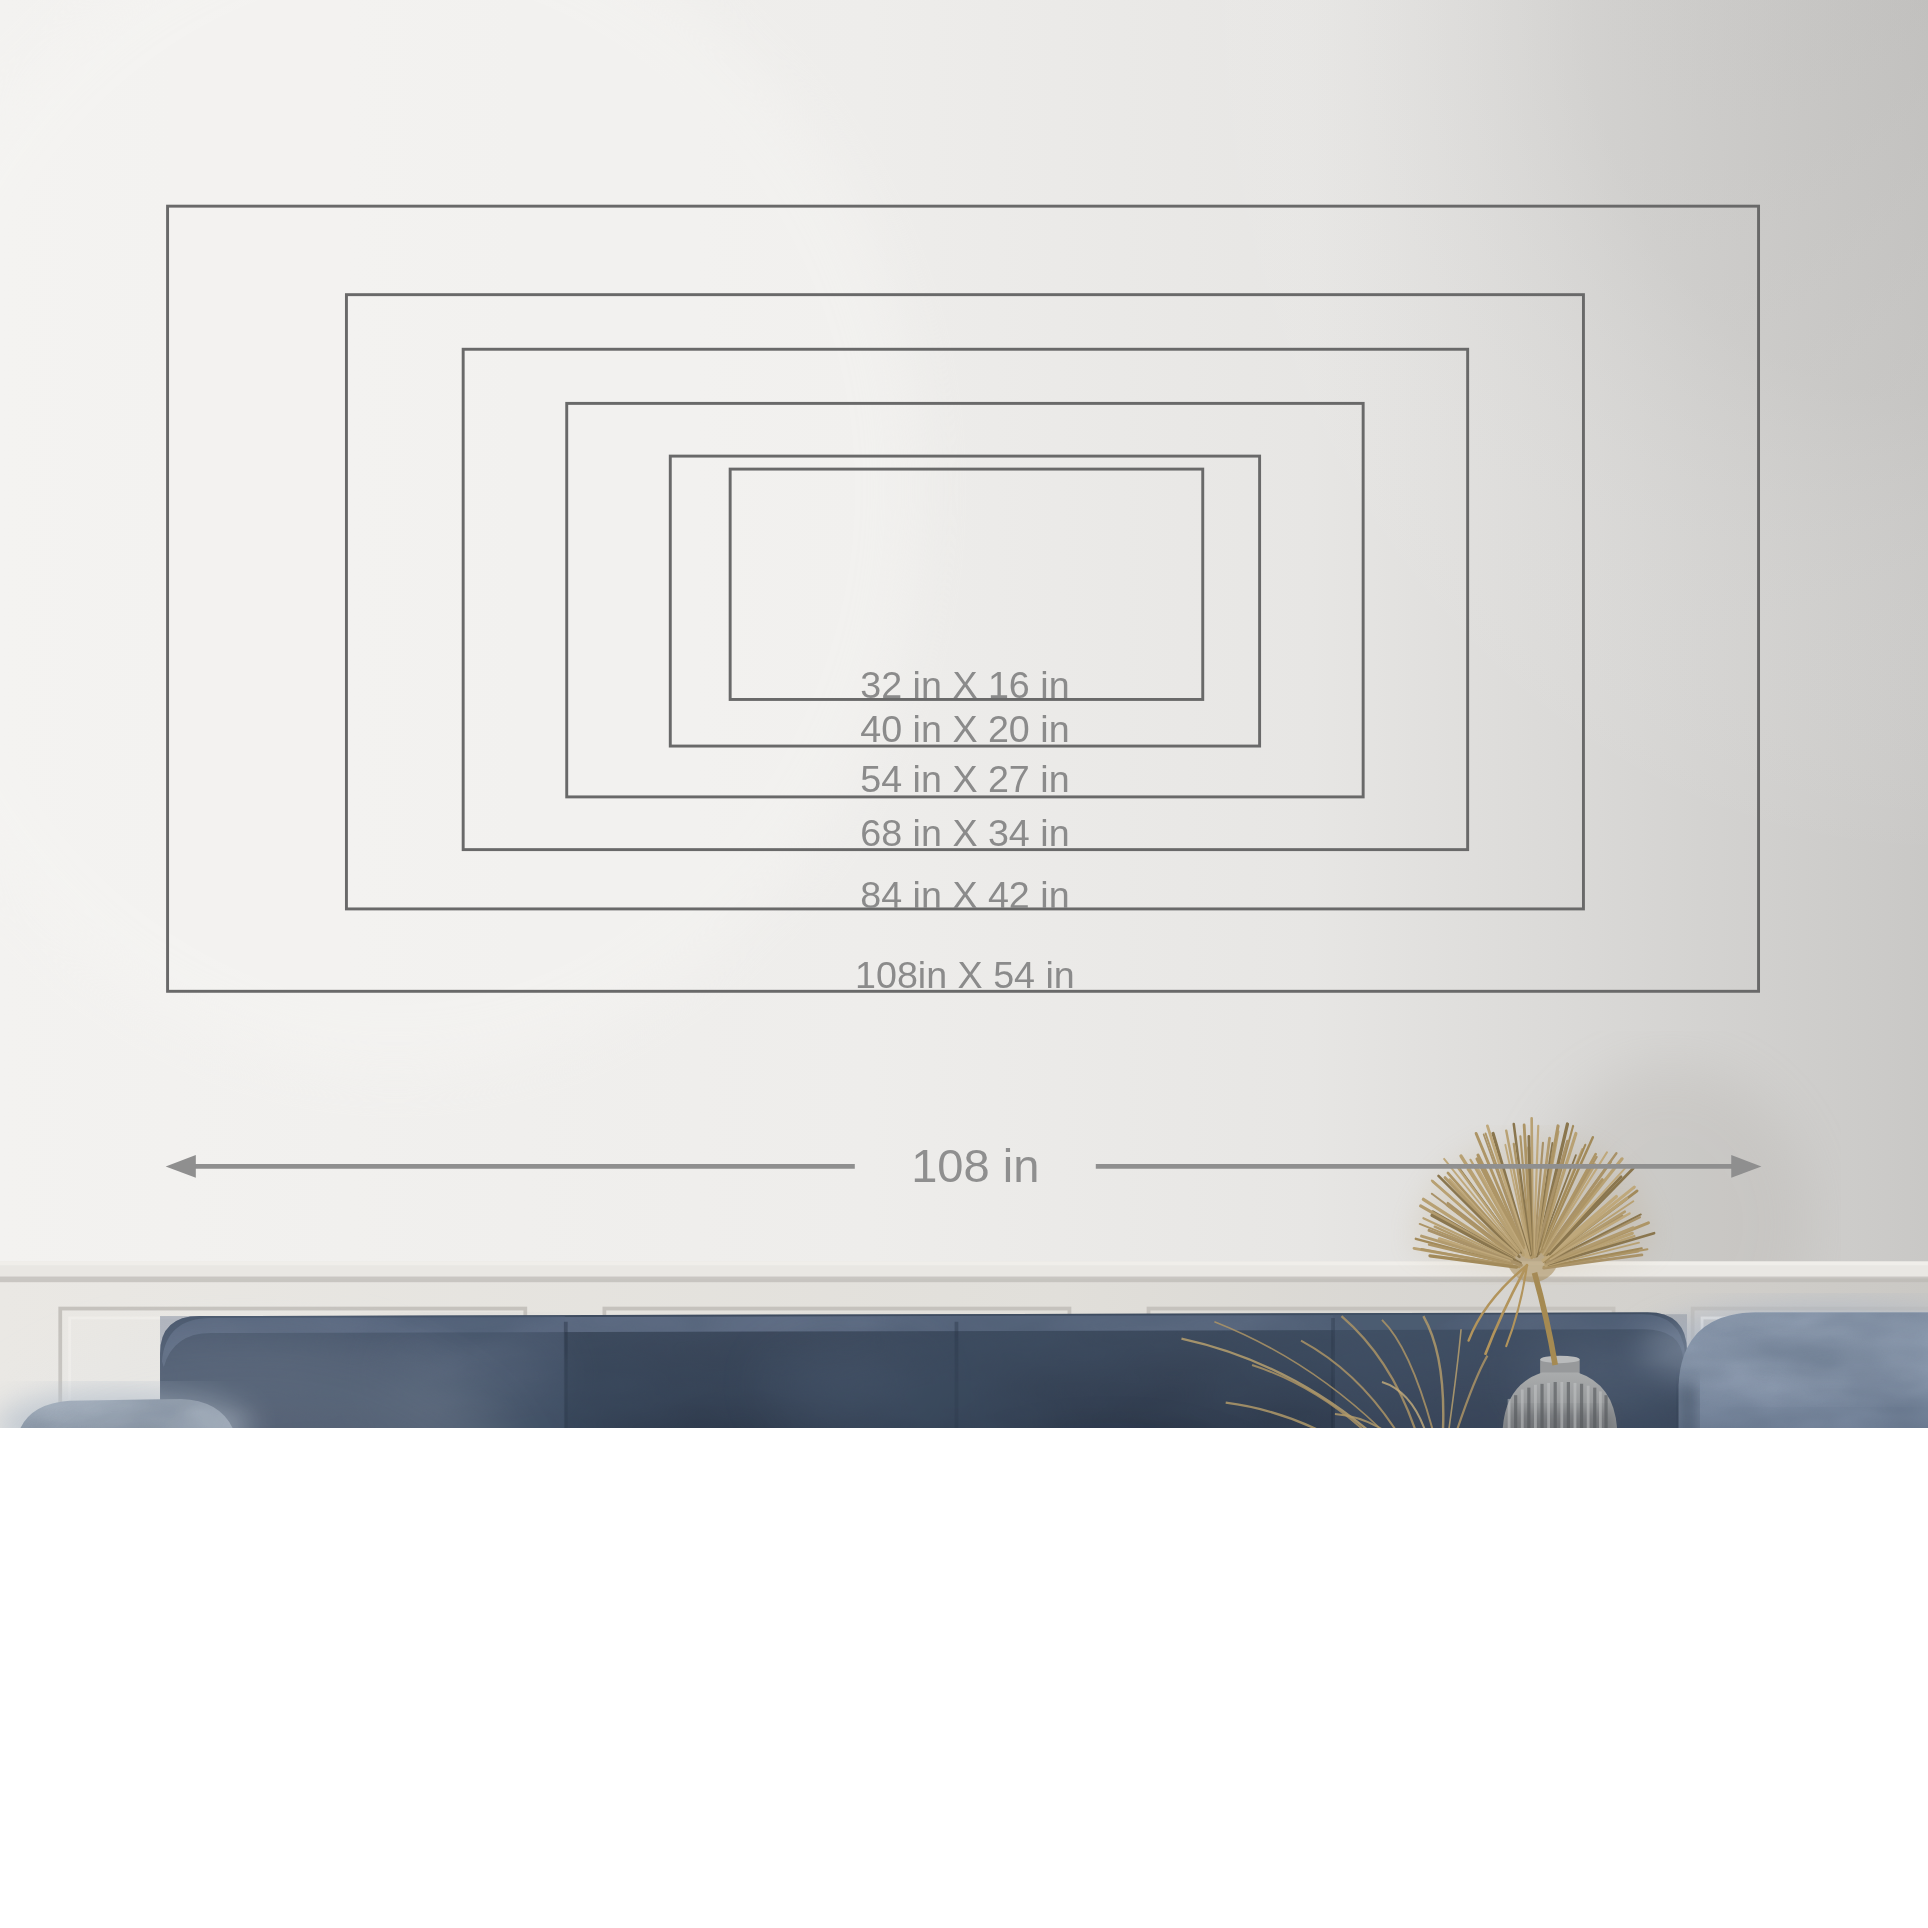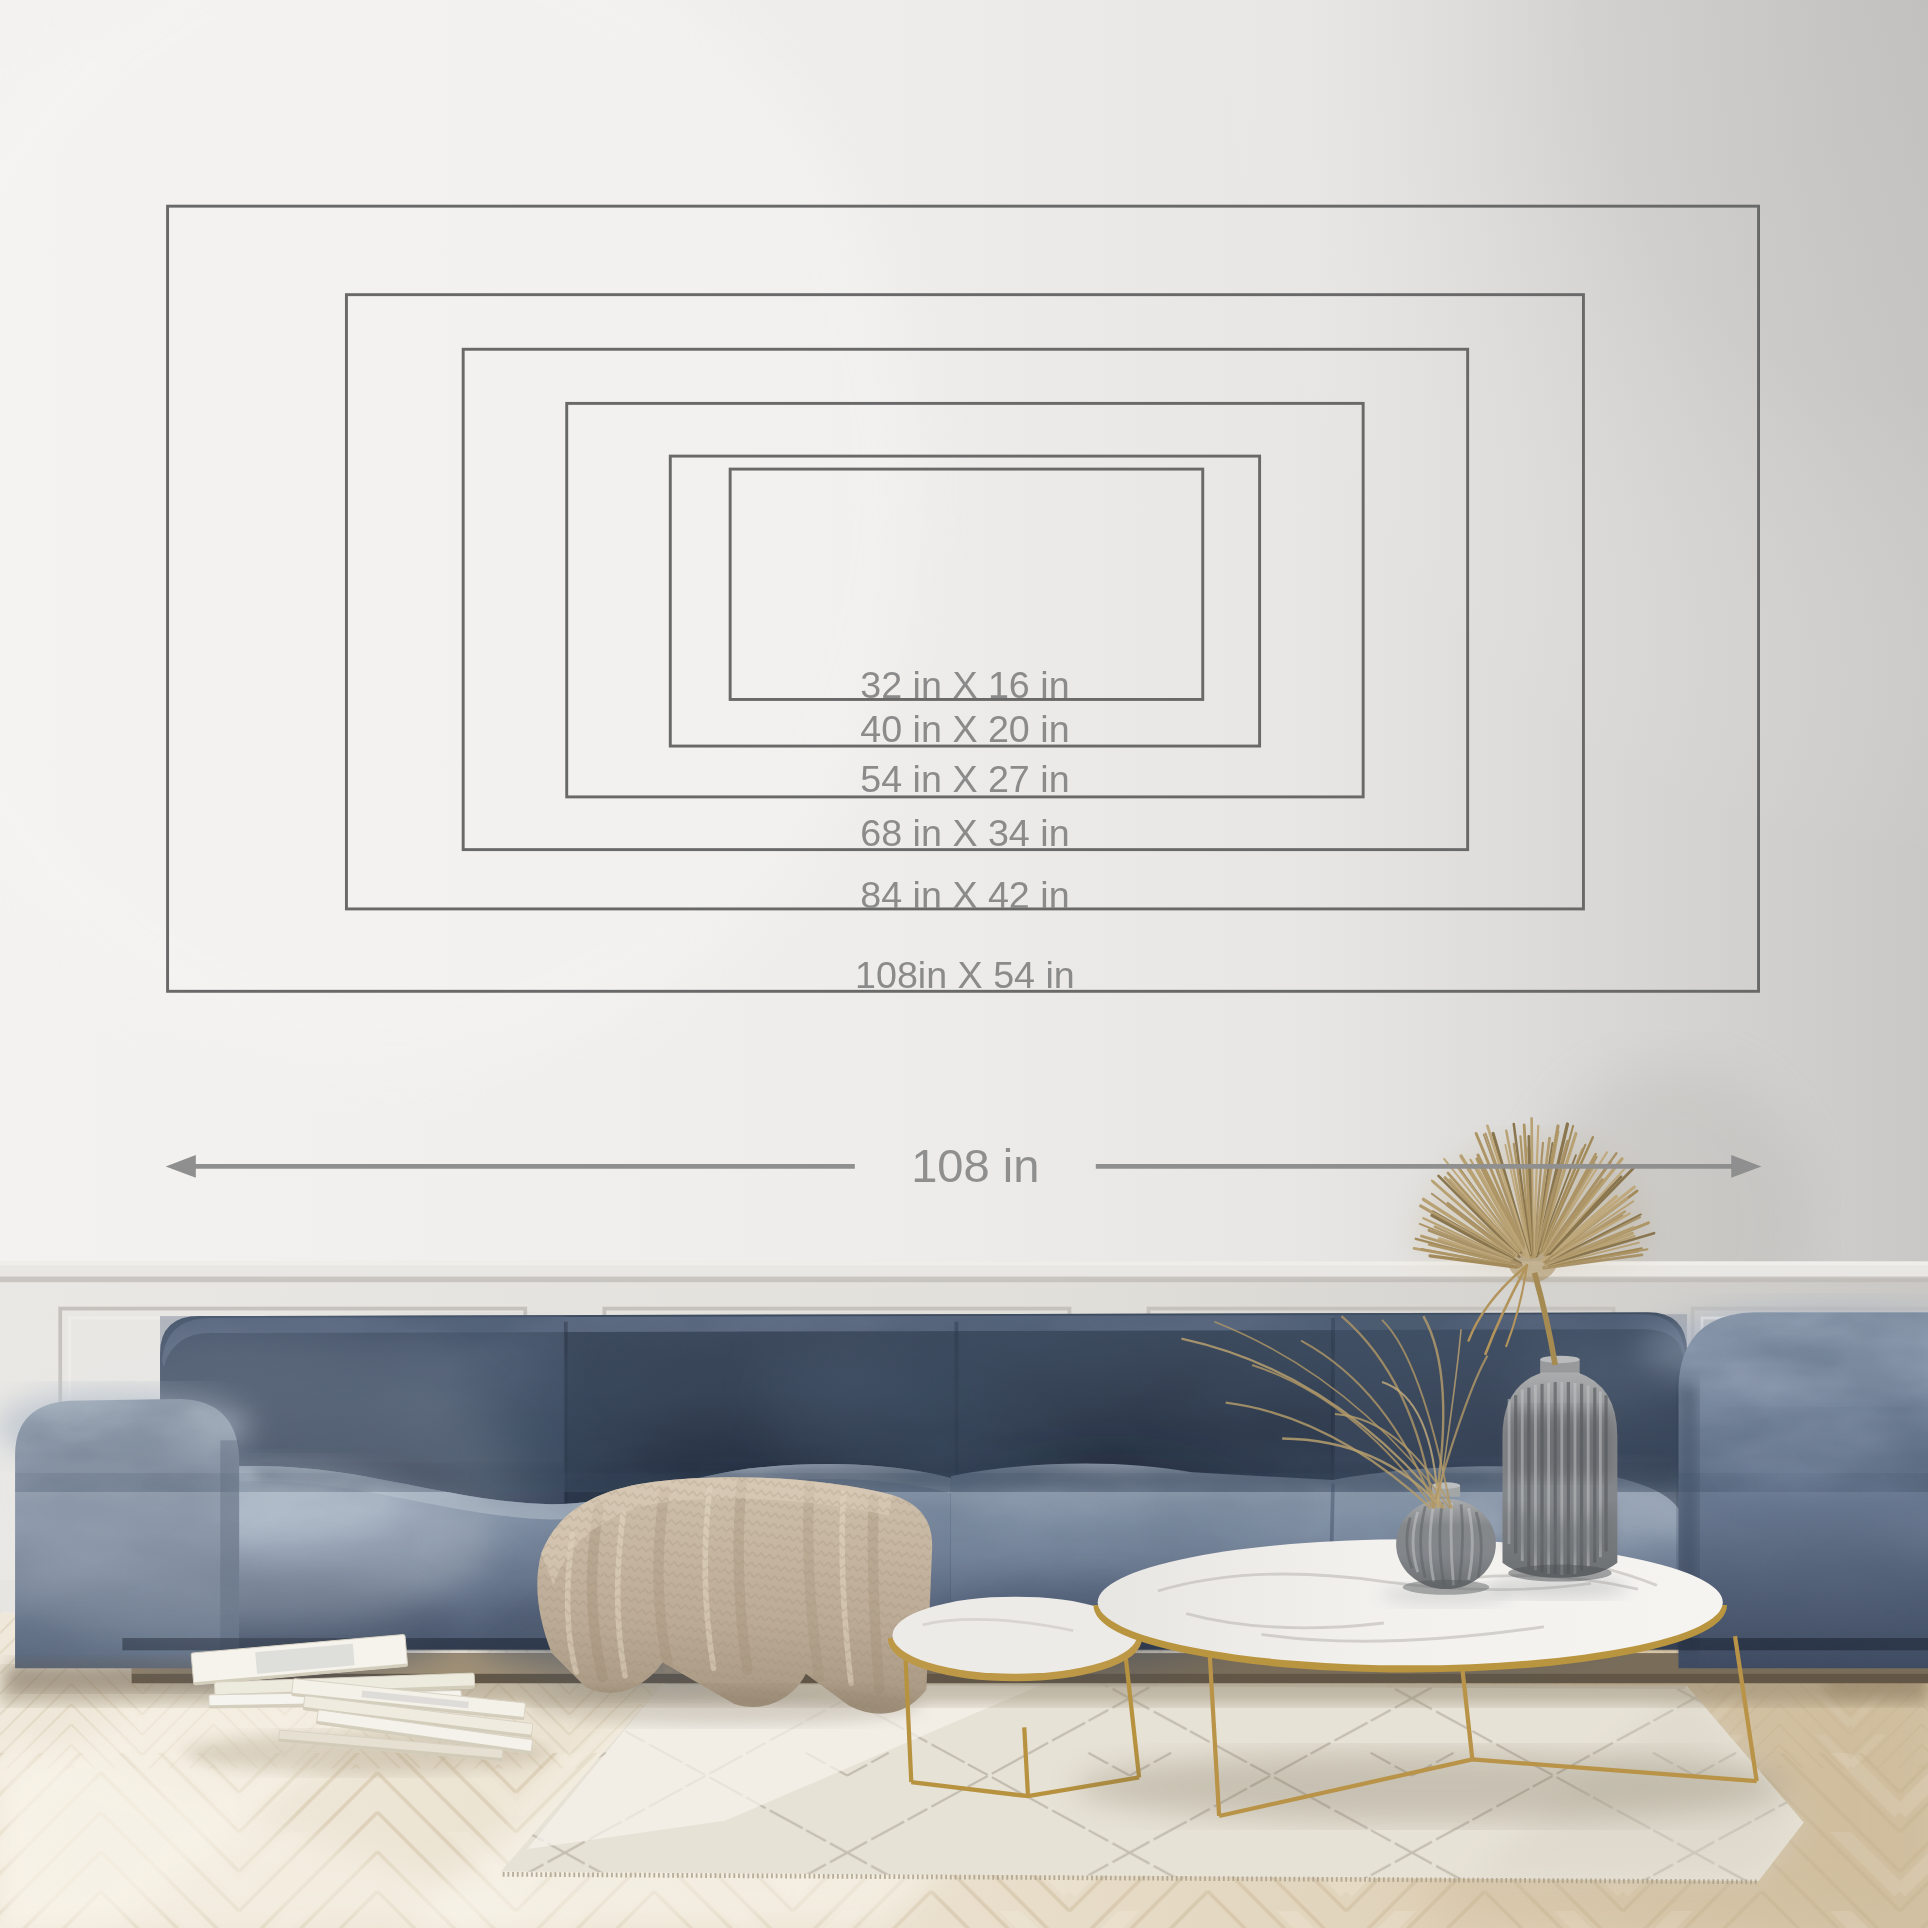--- a/index.html
+++ b/index.html
@@ -1,14 +1,14 @@
 <!DOCTYPE html>
 <html style="font-size:15px"><head><meta charset="utf-8"><style>
 html,body{margin:0;padding:0;background:#fff}
-#stage{position:relative;width:1928px;height:1928px;overflow:hidden;font-family:"Liberation Sans",sans-serif}
+#stage{position:relative;width:1928px;height:1428px;overflow:hidden;font-family:"Liberation Sans",sans-serif}
 </style></head><body>
 <div id="stage">
 <svg width="1928" height="1928" viewBox="0 0 2048 2048">
 <defs>
 <linearGradient id="gWall" x1="0" y1="0" x2="1" y2="0">
  <stop offset="0" stop-color="#f3f2f0"></stop>
           <stop offset="0.45" stop-color="#eeedeb"></stop>
  <stop offset="0.68" stop-color="#e7e6e4"></stop>
           <stop offset="0.86" stop-color="#d6d5d3"></stop>
  <stop offset="1" stop-color="#c9c8c6"></stop>

